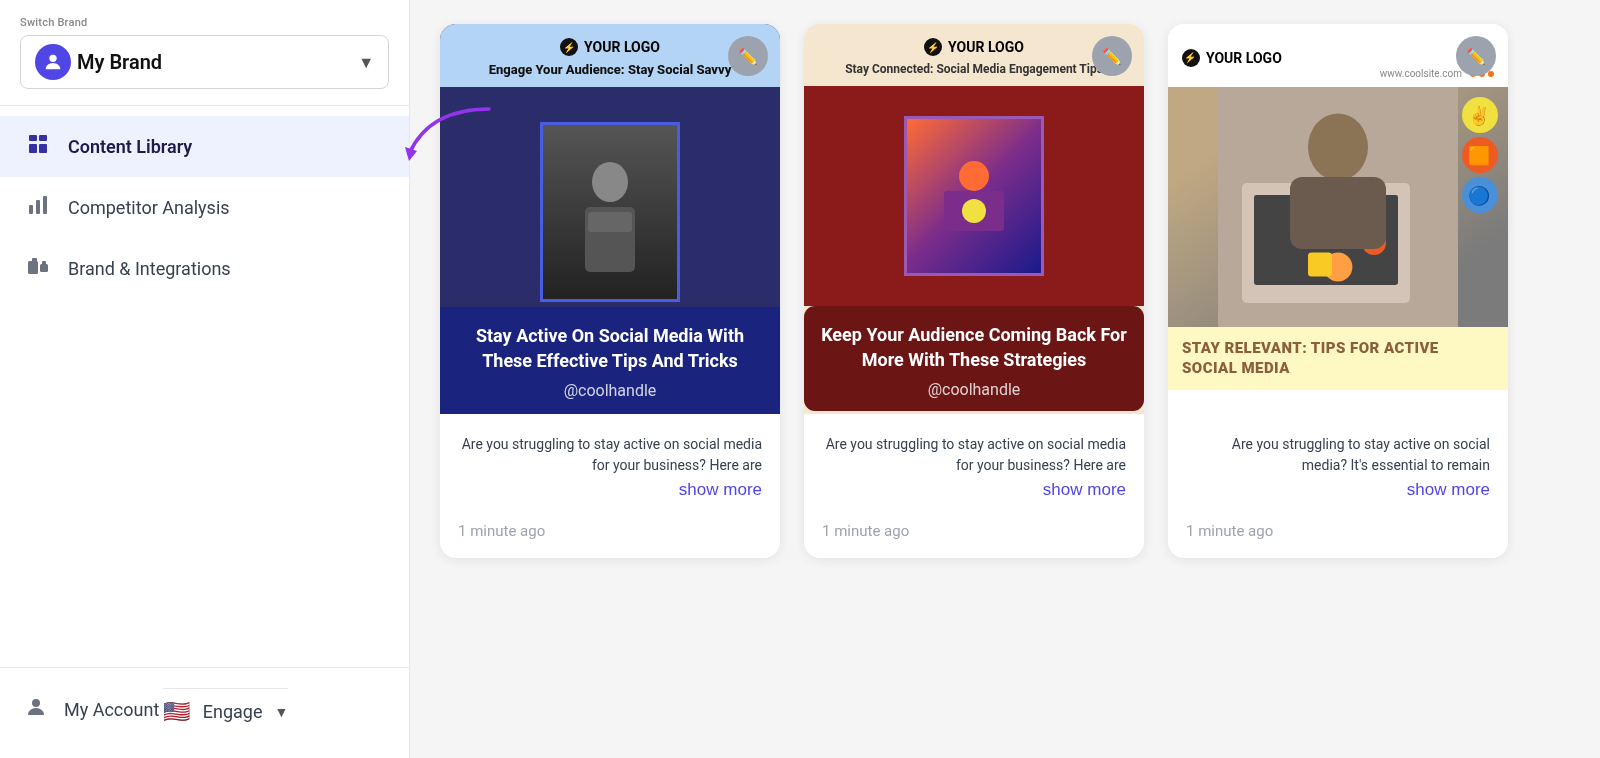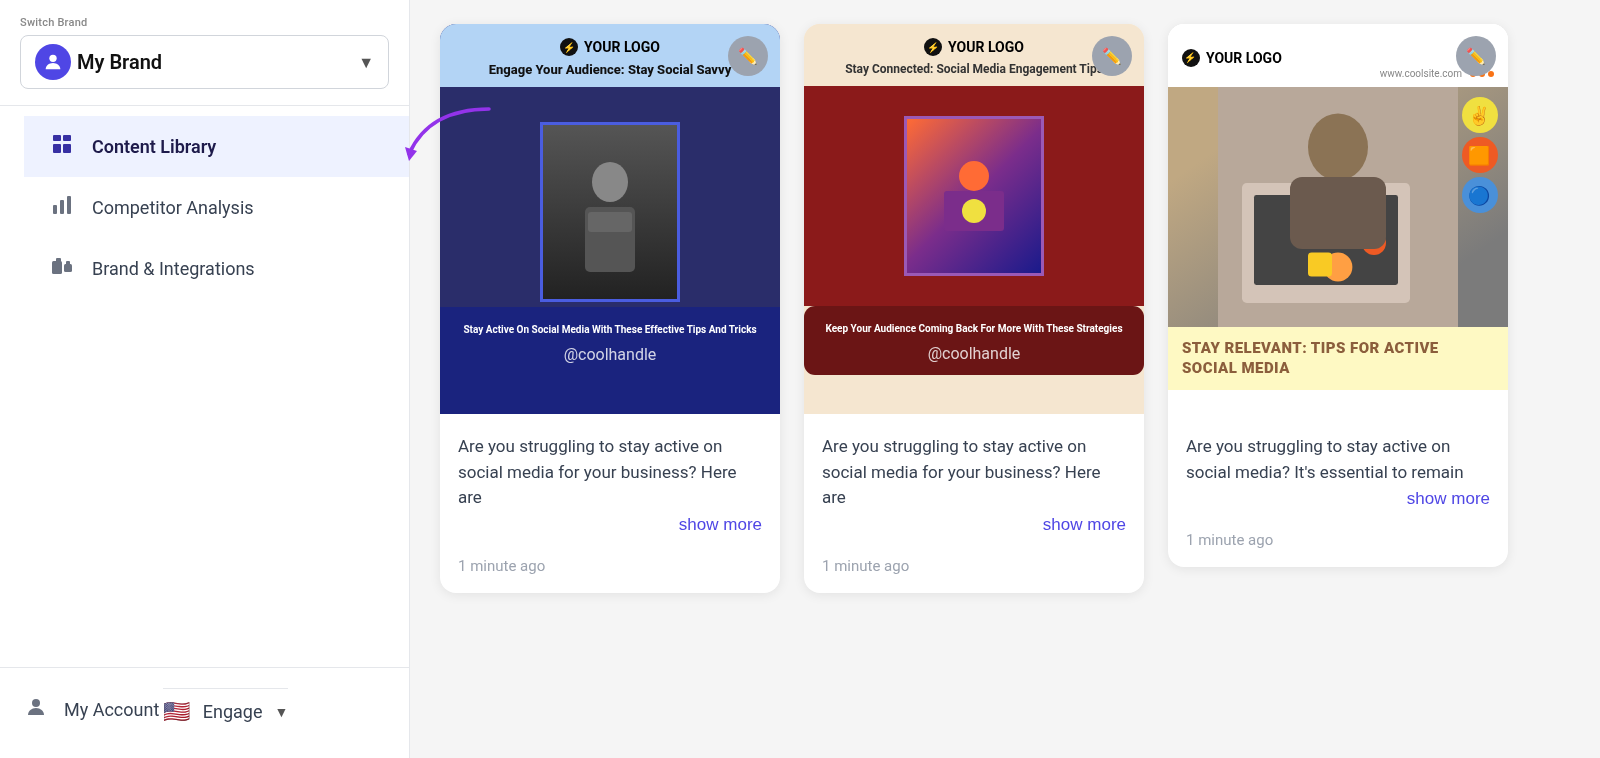--- a/index.html
+++ b/index.html
@@ -75,21 +75,20 @@
     }
     .nav-item {
       display: flex;
       align-items: center;
       gap: 16px;
       padding: 16px 24px;
       cursor: pointer;
       font-size: 18px;
       color: #374151;
       position: relative;
-      margin-left: 24px;
     }
     .nav-item.active {
       background: #eef2ff;
       color: #1e1b4b;
       font-weight: 600;
     }
     .nav-icon {
       font-size: 22px;
       width: 28px;
       text-align: center;
@@ -244,21 +243,21 @@
       margin-top: 30px;
     }
     .card-bottom-blue {
       background: #1a237e;
       width: 100%;
       padding: 16px 12px 12px;
       color: #fff;
       text-align: center;
     }
     .card-main-text {
-      font-size: 10px;
+      font-size: 18px;
       font-weight: 700;
       line-height: 1.4;
       margin-bottom: 8px;
     }
     .card-handle {
       font-size: 16px;
       opacity: 0.8;
     }
 
     
@@ -400,23 +399,24 @@
       color: #8b5e3c;
       letter-spacing: 0.03em;
       line-height: 1.3;
     }
 
     
     .card-text-area {
       padding: 20px 18px 12px;
     }
     .card-description {
-      font-size: 17px;
+      font-size: 14px;
       color: #374151;
       line-height: 1.5;
+      text-align: right;
     }
     .show-more-btn {
       display: block;
       text-align: right;
       color: #4f46e5;
       font-size: 17px;
       cursor: pointer;
       margin-top: 4px;
       padding: 0;
       background: none;

